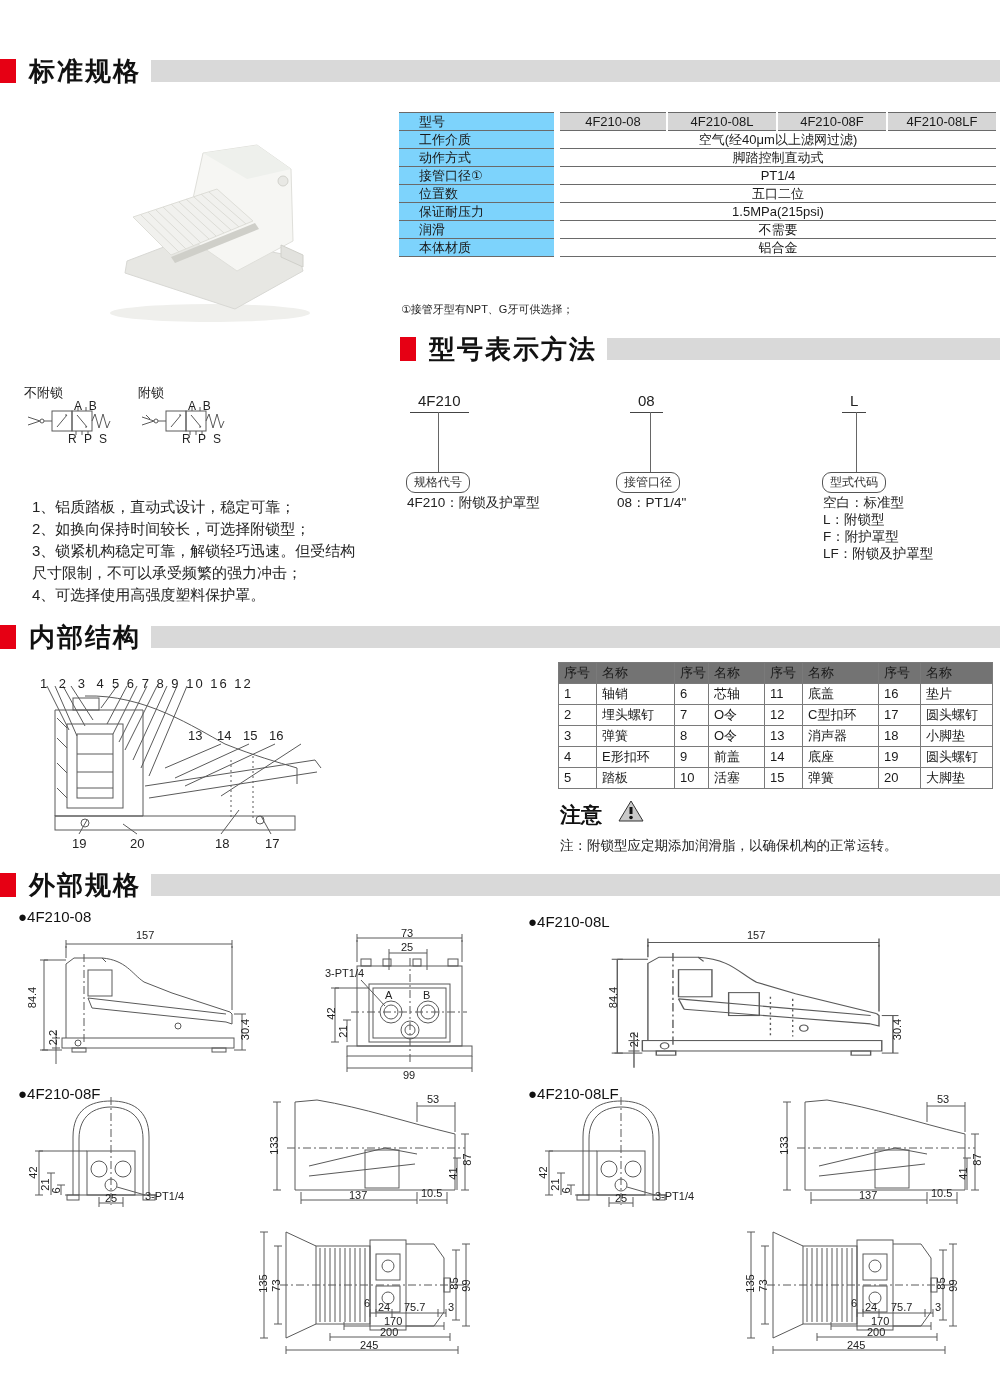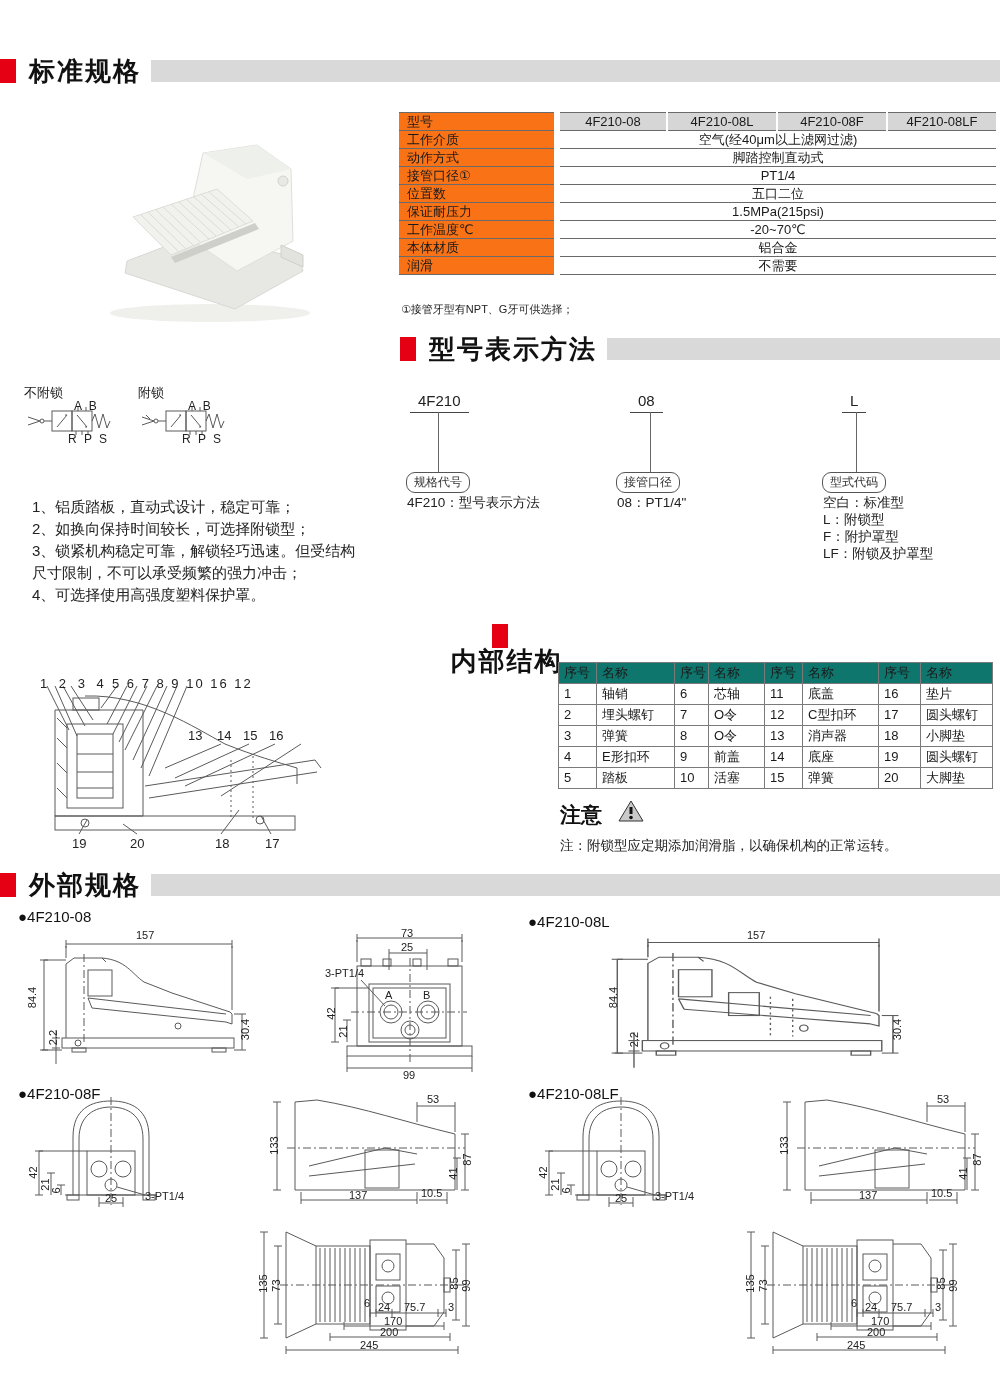--- a/index.html
+++ b/index.html
@@ -10,29 +10,29 @@
   .hdr{display:flex;align-items:center;}
   .hdr .sq{width:16px;height:24px;background:#e60014;flex:0 0 auto;}
   .hdr .ttl{font-size:26px;font-weight:bold;color:#111;letter-spacing:2px;line-height:1;
             white-space:nowrap;margin-left:13px;}
   .hdr .bar{height:22px;background:#d9d9d9;flex:1;margin-left:10px;}
   
   table{border-collapse:collapse;table-layout:fixed;}
   .spec{width:597px;font-size:13px;}
   .spec td{border-top:1px solid #6a6a6a;border-bottom:1px solid #6a6a6a;height:17px;
            line-height:17px;padding:0 2px;overflow:hidden;white-space:nowrap;}
-  .spec td.lbl{background:#f97316;padding-left:8px;border-right:6px solid #fff;}
+  .spec td.lbl{background:#7dd3fc;padding-left:20px;border-right:6px solid #fff;}
   .spec td.val{text-align:center;}
   .spec tr.h td.val{background:#d6d6d6;border-left:2px solid #fff;}
   .note{font-size:11px;color:#222;}
   
   .parts{width:434px;font-size:13px;}
   .parts td{border:1px solid #7a7a7a;height:20px;line-height:20px;padding:0 5px;
             overflow:hidden;white-space:nowrap;}
-  .parts tr.h td{background:#0f766e;}
+  .parts tr.h td{background:#737373;}
   
   .mcode{font-size:15px;color:#222;border-bottom:1px solid #444;padding:0 8px 3px;display:inline-block;}
   .vline{width:1px;background:#666;}
   .tagbox{border:1px solid #555;border-radius:9px;font-size:12px;color:#333;padding:1px 7px;
           display:inline-block;background:#fff;white-space:nowrap;}
   .mdesc{font-size:13.5px;color:#222;white-space:nowrap;}
   
   .feat{font-size:15px;color:#222;line-height:22px;white-space:nowrap;}
   
   .draw *{stroke:#5a5a5a;fill:none;stroke-width:1;}
@@ -109,30 +109,26 @@
         </tr>
     <tr>
           <td class="lbl">位置数</td>
           <td class="val" colspan="4">五口二位</td>
         </tr>
     <tr>
           <td class="lbl">保证耐压力</td>
           <td class="val" colspan="4">1.5MPa(215psi)</td>
         </tr>
     <tr>
-          <td class="lbl">工作温度℃</td>
-          <td class="val" colspan="4">-20~70℃</td>
+          <td class="lbl">润滑</td>
+          <td class="val" colspan="4">不需要</td>
         </tr>
     <tr>
           <td class="lbl">本体材质</td>
           <td class="val" colspan="4">铝合金</td>
-        </tr>
-    <tr>
-          <td class="lbl">润滑</td>
-          <td class="val" colspan="4">不需要</td>
         </tr>
   </tbody>
     </table>
   <div class="abs note" style="left:401px;top:302px;">①接管牙型有NPT、G牙可供选择；</div>
 
   <div class="abs hdr" style="left:400px;top:336px;width:600px;">
     <div class="sq"></div>
     <div class="ttl">型号表示方法</div>
     <div class="bar"></div>
   </div>
@@ -188,36 +184,36 @@
 
   <span class="abs mcode" style="left:410px;top:392px;">4F210</span>
   <span class="abs mcode" style="left:630px;top:392px;">08</span>
   <span class="abs mcode" style="left:842px;top:392px;">L</span>
   <div class="abs vline" style="left:438px;top:412px;height:62px;"></div>
   <div class="abs vline" style="left:650px;top:412px;height:62px;"></div>
   <div class="abs vline" style="left:856px;top:412px;height:62px;"></div>
   <span class="abs tagbox" style="left:406px;top:472px;">规格代号</span>
   <span class="abs tagbox" style="left:616px;top:472px;">接管口径</span>
   <span class="abs tagbox" style="left:822px;top:472px;">型式代码</span>
-  <div class="abs mdesc" style="left:407px;top:494px;">4F210：型号表示方法</div>
+  <div class="abs mdesc" style="left:407px;top:494px;">4F210：附锁及护罩型</div>
   <div class="abs mdesc" style="left:617px;top:494px;">08：PT1/4"</div>
   <div class="abs mdesc" style="left:823px;top:494px;">空白：标准型</div>
   <div class="abs mdesc" style="left:823px;top:511px;">L：附锁型</div>
   <div class="abs mdesc" style="left:823px;top:528px;">F：附护罩型</div>
   <div class="abs mdesc" style="left:823px;top:545px;">LF：附锁及护罩型</div>
 
   <div class="abs" style="left:32px;top:496px;width:380px;">
     <div class="feat">1、铝质踏板，直动式设计，稳定可靠；</div>
     <div class="feat">2、如换向保持时间较长，可选择附锁型；</div>
     <div class="feat">3、锁紧机构稳定可靠，解锁轻巧迅速。但受结构</div>
     <div class="feat ind">尺寸限制，不可以承受频繁的强力冲击；</div>
     <div class="feat">4、可选择使用高强度塑料保护罩。</div>
   </div>
 
-  <div class="abs hdr" style="left:0px;top:624px;width:1000px;flex-direction:column;">
+  <div class="abs hdr" style="left:0px;top:624px;width:1000px;">
     <div class="sq"></div>
     <div class="ttl">内部结构</div>
     <div class="bar"></div>
   </div>
 
   <svg class="draw abs" style="left:25px;top:668px;" width="320" height="185" viewBox="0 0 320 185">
     <g>
       <line x1="22" y1="18" x2="44" y2="62"></line>
         <line x1="30" y1="18" x2="52" y2="68"></line>
       <line x1="38" y1="18" x2="60" y2="58"></line>

